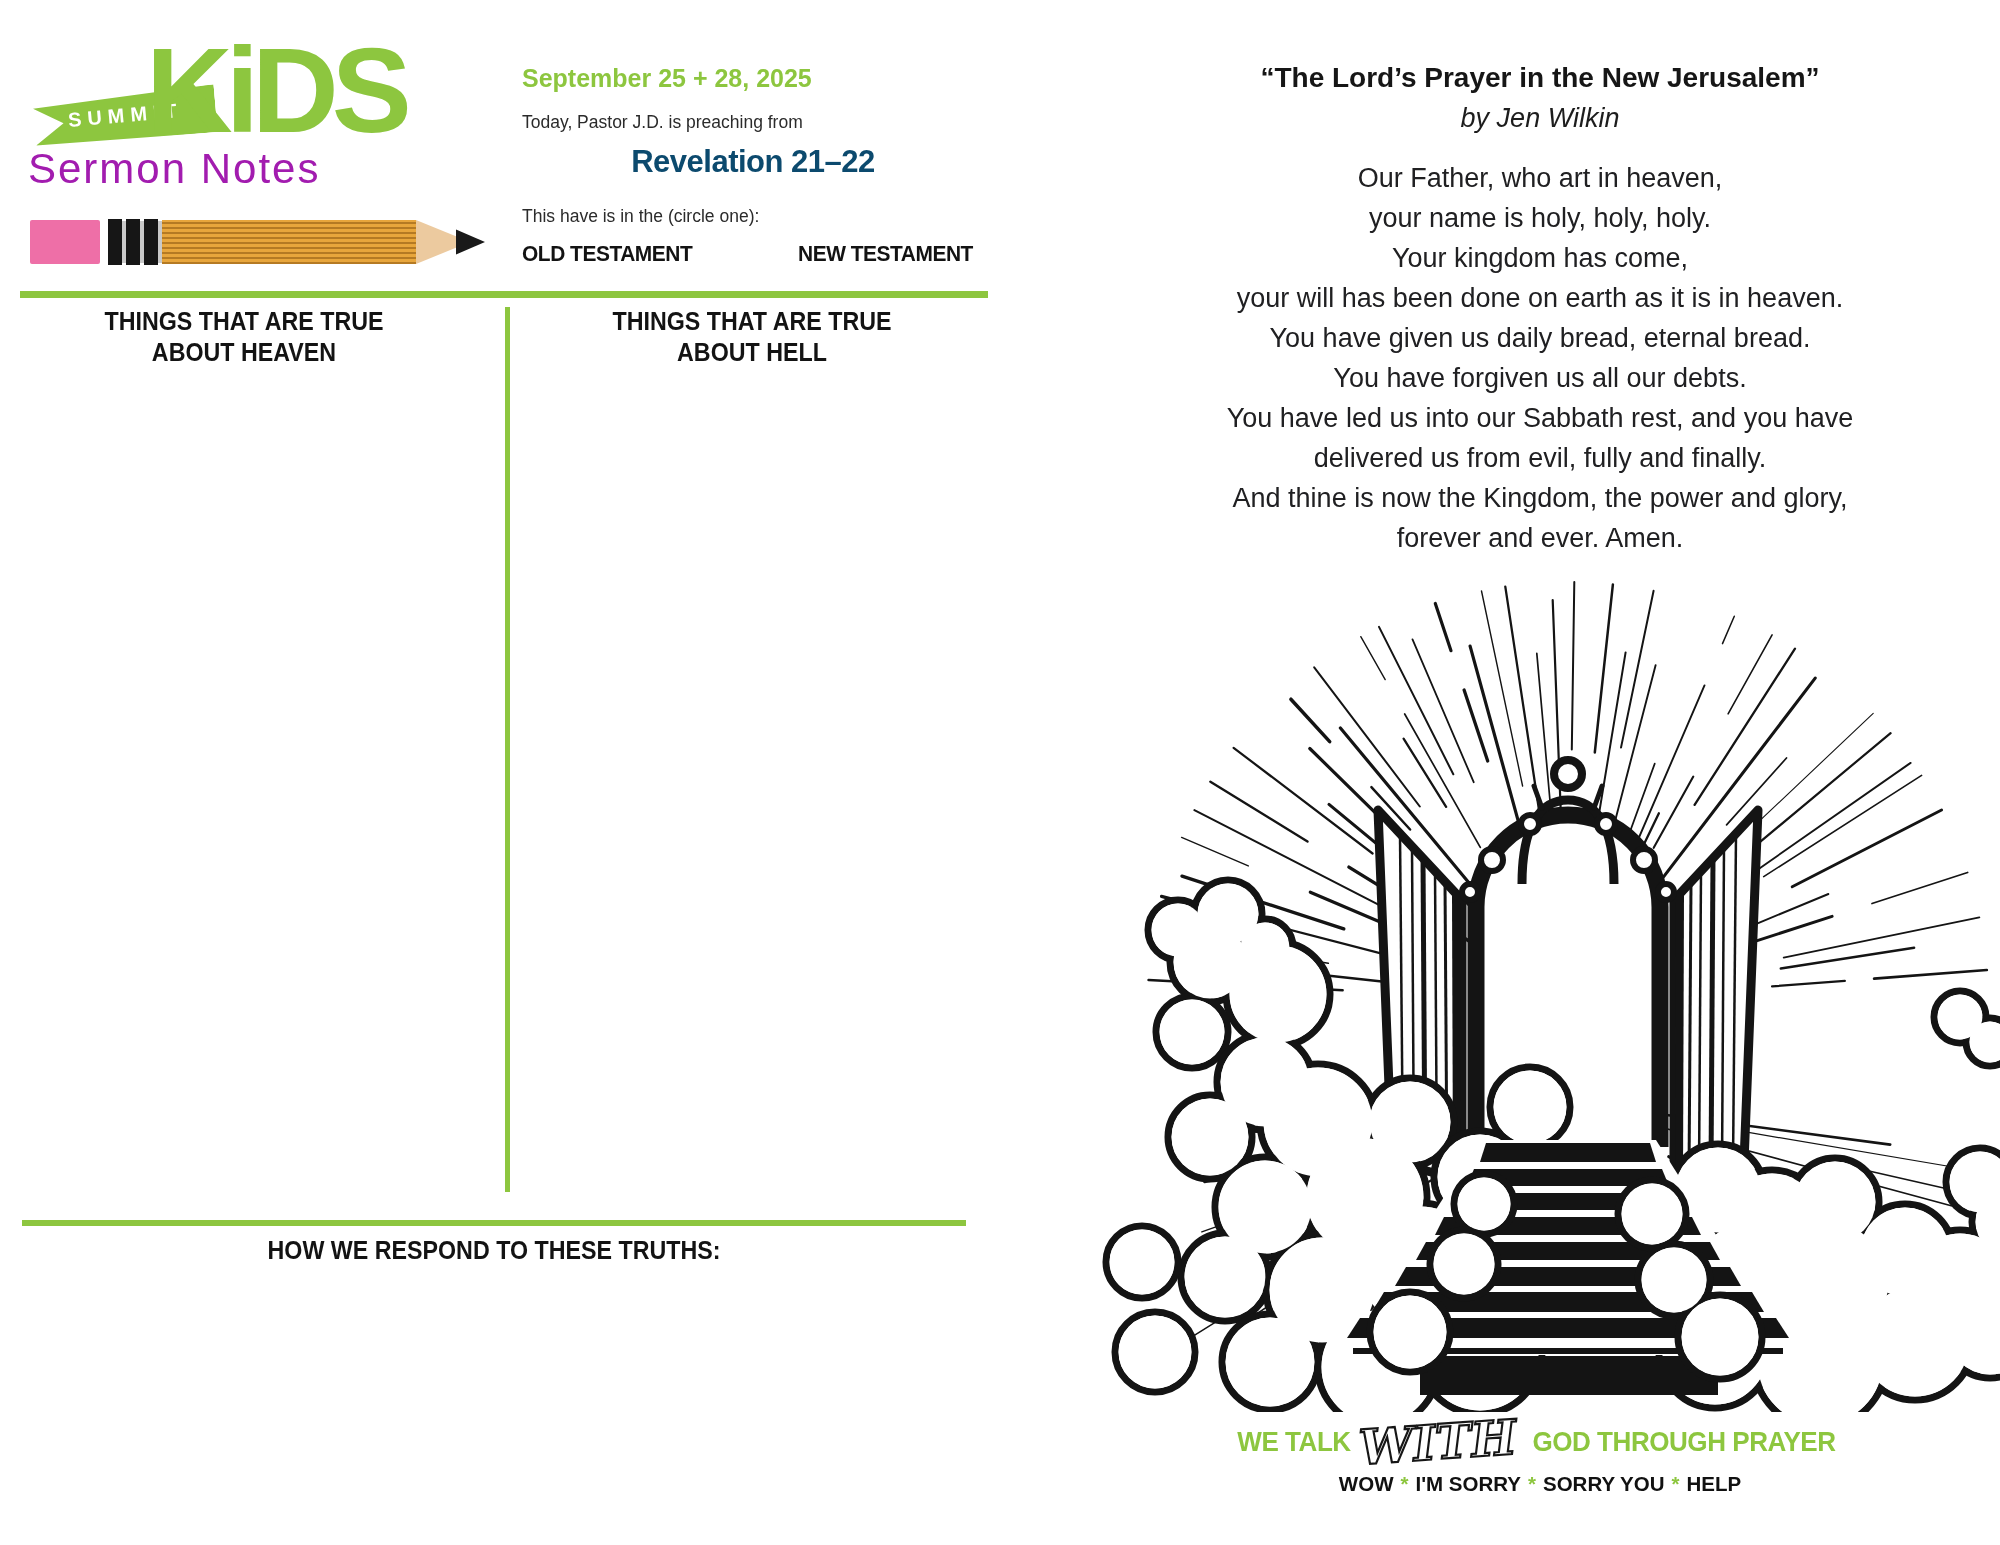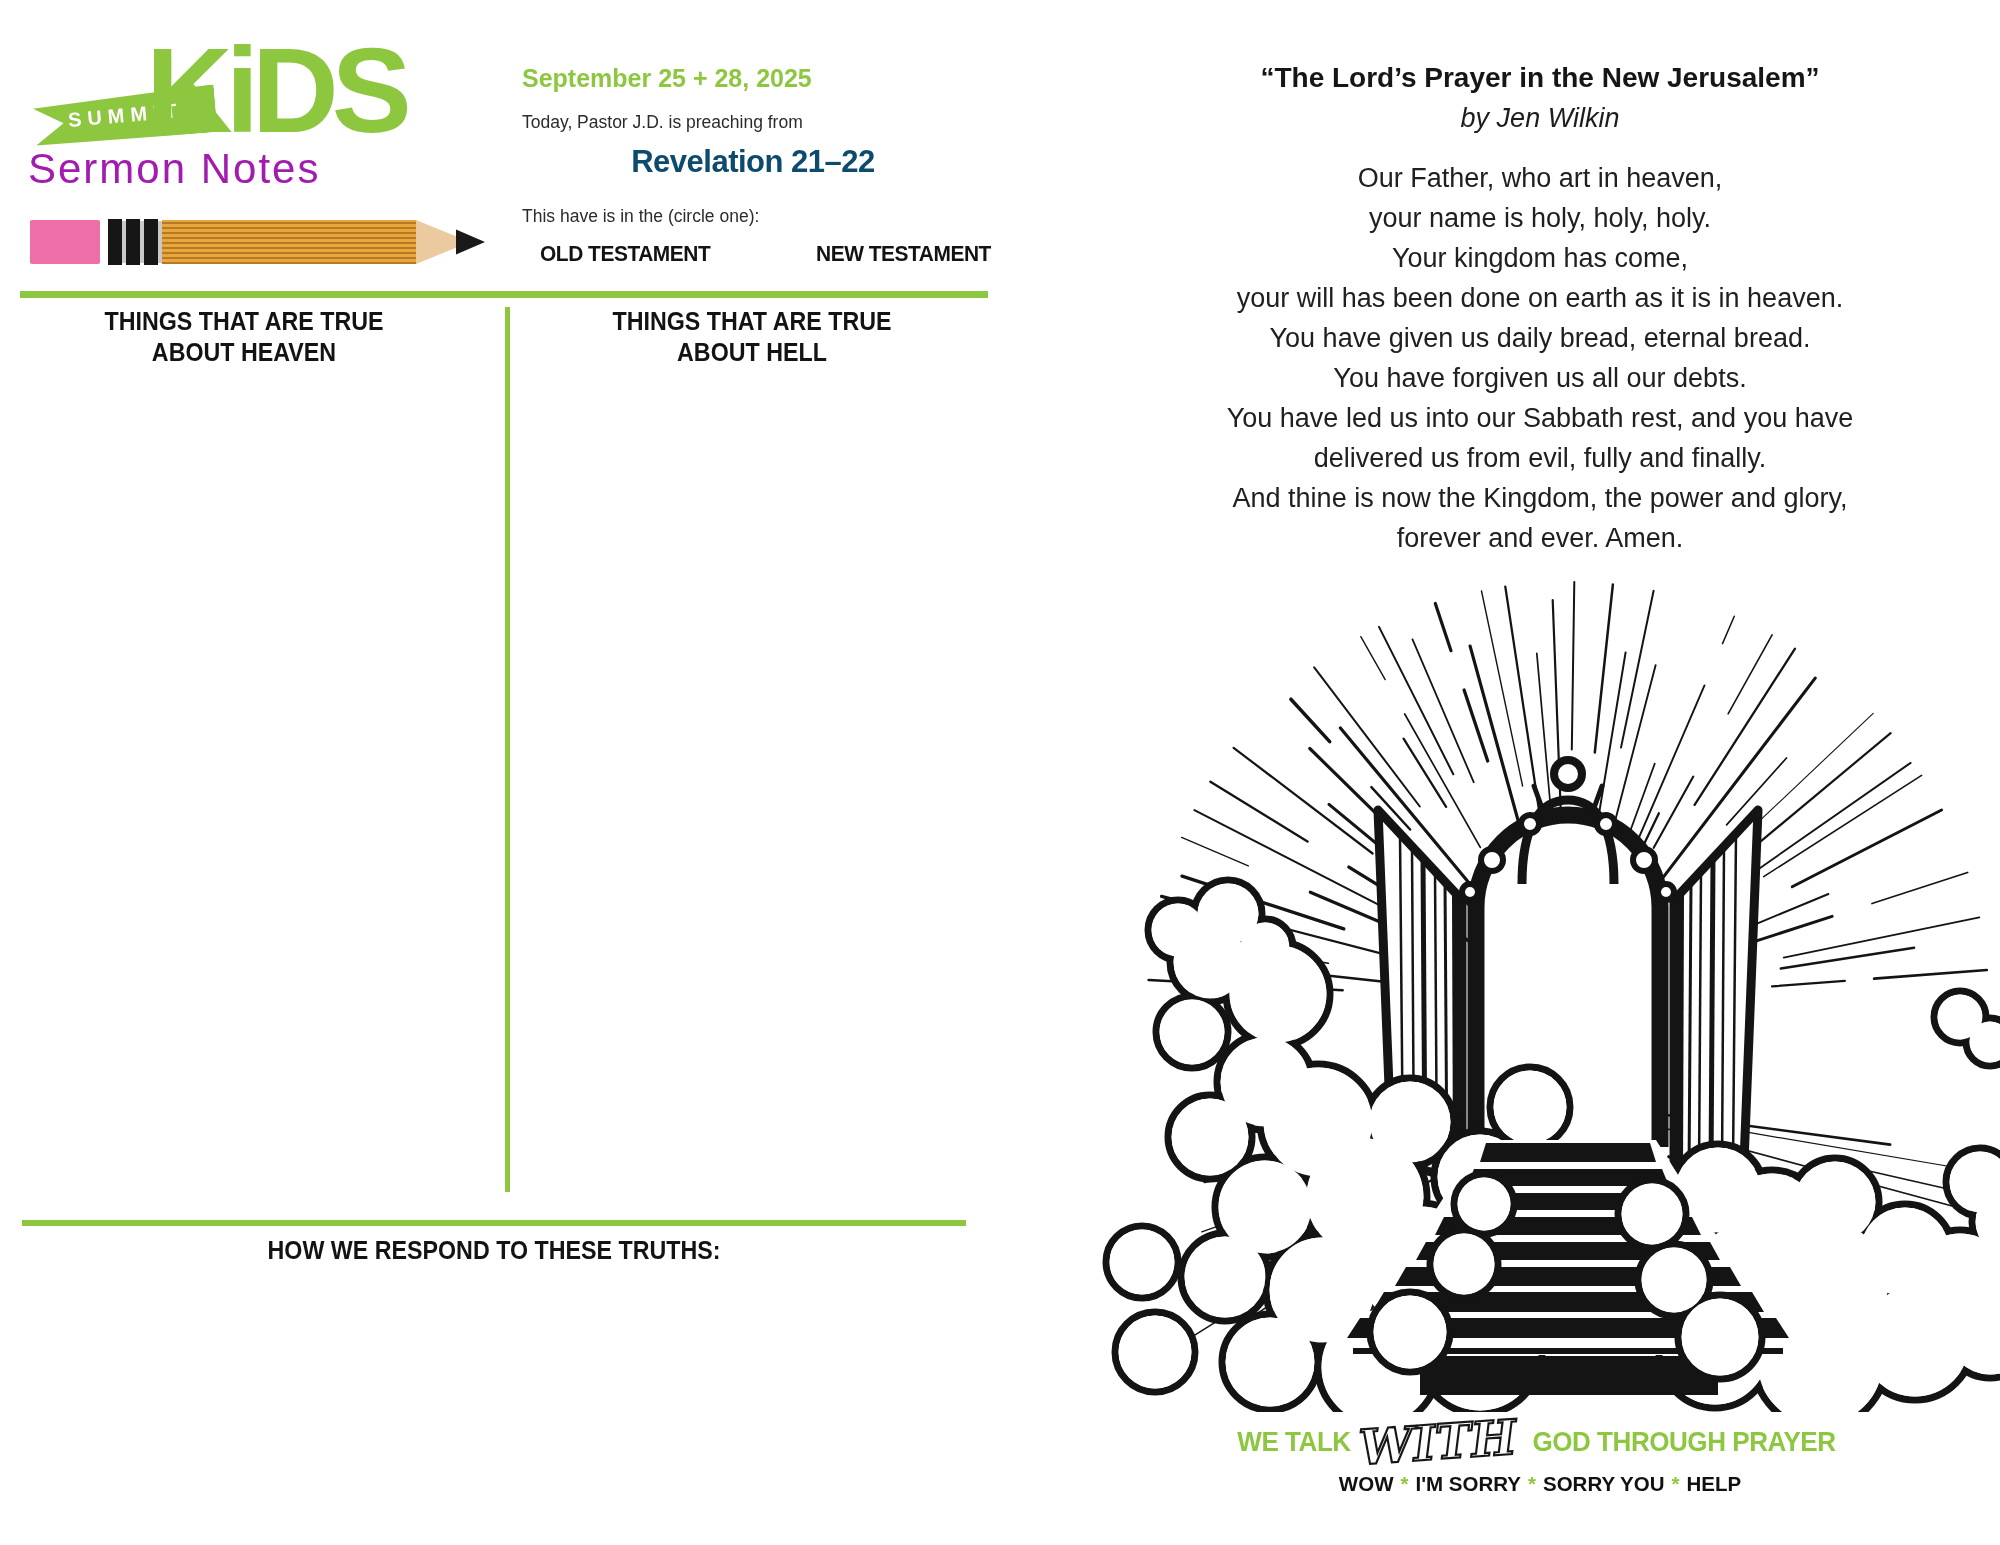--- a/index.html
+++ b/index.html
@@ -20,21 +20,21 @@
   .sermon{left:28px;top:148px;font-size:42px;letter-spacing:2px;color:#a21caf;line-height:1;}
   .pencil{left:30px;top:219px;}
 
   
   .date{left:522px;top:64px;font-size:25px;font-weight:bold;color:var(--green,#8dc63f);}
   .preach{left:522px;top:112px;font-size:17.5px;color:#2b2b2b;}
   .passage{left:522px;top:144px;width:462px;text-align:center;font-size:31px;font-weight:bold;
            color:#0c4a6e;letter-spacing:-.5px;}
   .circleprompt{left:522px;top:206px;font-size:17.5px;color:#2b2b2b;}
   .testaments{left:522px;top:241px;width:464px;display:flex;justify-content:space-between;
-              font-size:22.5px;font-weight:bold;color:#131313;letter-spacing:-.5px;margin-left:18px;}
+              font-size:22.5px;font-weight:bold;color:#131313;letter-spacing:-.5px;}
 
   
   .ruleTop{left:20px;top:291px;width:968px;height:7px;background:var(--green,#8dc63f);}
   .vline{left:505px;top:307px;width:5px;height:885px;background:var(--green,#8dc63f);}
   .ruleBottom{left:22px;top:1220px;width:944px;height:6px;background:var(--green,#8dc63f);}
   .colTitle{top:306px;width:448px;text-align:center;font-size:25px;font-weight:bold;
             color:#131313;line-height:31px;}
   .respond{left:0;top:1236px;width:988px;text-align:center;font-size:25px;font-weight:bold;
            color:#131313;}
 

